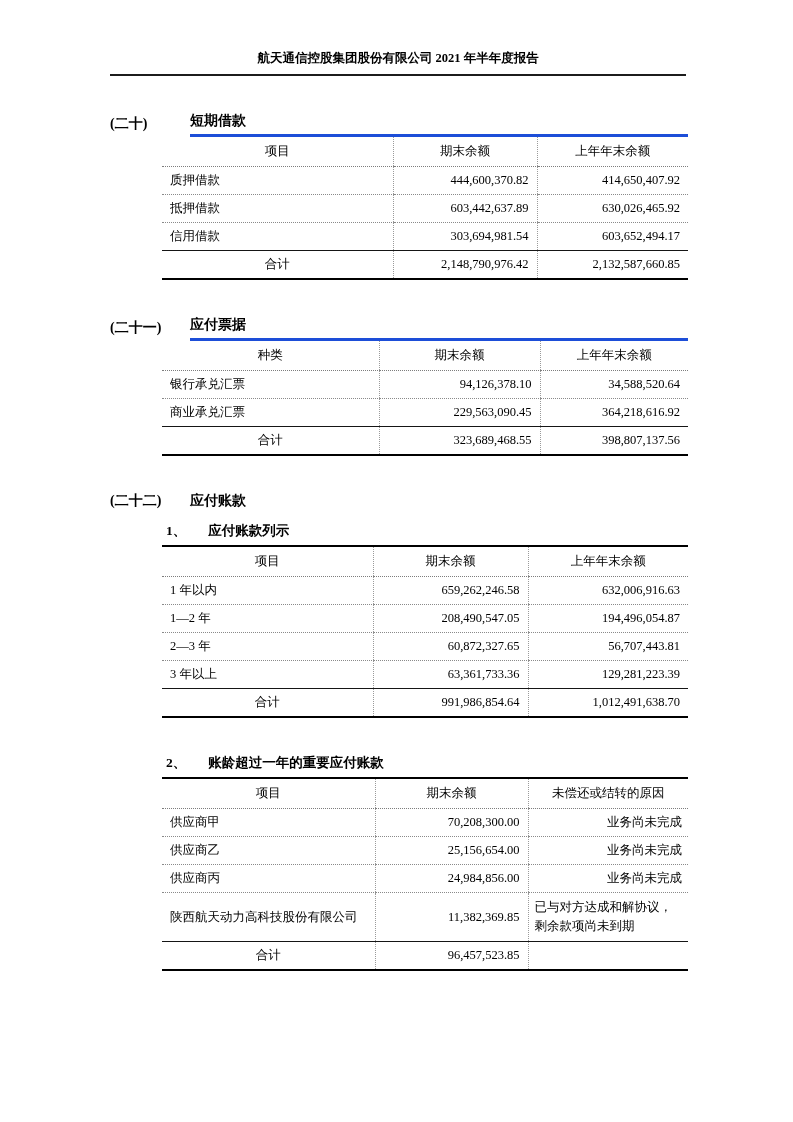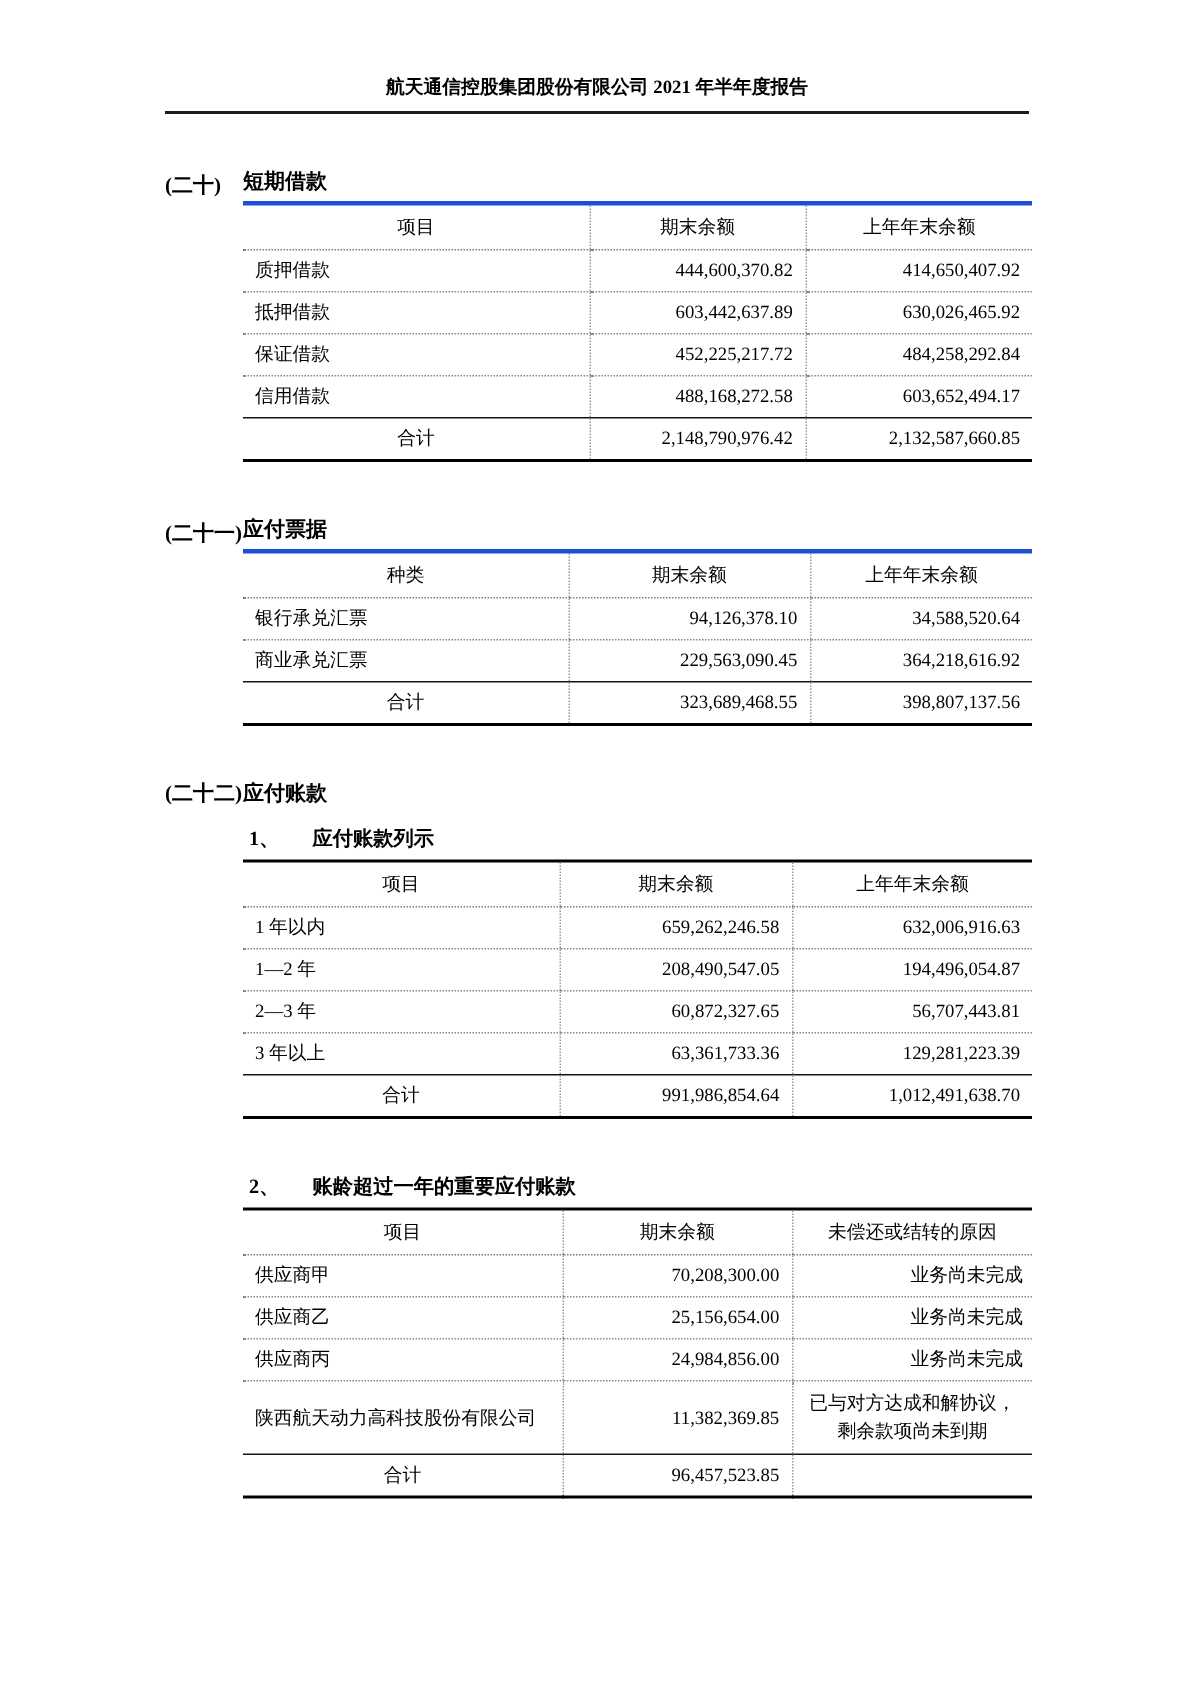--- a/index.html
+++ b/index.html
@@ -12,21 +12,21 @@
   .page{position:relative;width:793px;height:1122px;background:#fff;}
 
   
   .doc-header{
     margin:50px 107px 0 110px;
     text-align:center;font-weight:bold;font-size:12.5px;
     padding-bottom:7px;border-bottom:2px solid #1c1c1c;
   }
 
   
-  .section-head{display:flex;align-items:flex-end;margin:36px 105px 0 110px;font-size:14px;font-weight:bold;}
+  .section-head{display:flex;align-items:flex-end;margin:36px 105px 0 110px;font-size:14px;font-weight:bold;gap:28px;}
   .sec-label{flex:0 0 52px;width:52px;padding-bottom:4px;white-space:nowrap;}
   .sec-titlebox{flex:1;border-bottom:3px solid #1d4ed8;padding-bottom:4px;}
   .section-head.no-rule .sec-titlebox{border-bottom:none;}
   .section-head.no-rule{margin-top:36px;}
 
   .sub-head{
     margin:8px 105px 0 162px;
     border-bottom:2.5px solid #000;
     font-weight:bold;font-size:13.5px;padding-bottom:5px;
   }
@@ -48,21 +48,21 @@
   .fin th{
     font-weight:normal;text-align:center;
     padding:6px 4px;border-bottom:1px dotted #7d7d7d;
   }
   .fin td{padding:5px 4px;border-bottom:1px dotted #8a8a8a;line-height:17px;}
   .fin th + th,.fin td + td{border-left:1px dotted #9a9a9a;}
 
   .c-label{text-align:left;padding-left:8px !important;}
   .c-num{text-align:right;padding-right:8px !important;}
   .c-reason{text-align:right;padding:5px 6px !important;}
-  .c-reason.long{text-align:center;line-height:19px;}
+  .c-reason.long{text-align:left;line-height:19px;}
   .c-total{text-align:center;}
   .total-row td{border-top:1px solid #151515;border-bottom:none;}
 </style>
 </head>
 <body>
 
 <div class="page">
 
   <header class="doc-header">
     <span>航天通信控股集团股份有限公司 2021 年半年度报告</span>
@@ -90,27 +90,22 @@
           <td class="c-label">质押借款</td>
           <td class="c-num">444,600,370.82</td>
           <td class="c-num">414,650,407.92</td>
         </tr>
         <tr>
           <td class="c-label">抵押借款</td>
           <td class="c-num">603,442,637.89</td>
           <td class="c-num">630,026,465.92</td>
         </tr>
         <tr>
-          <td class="c-label">保证借款</td>
-          <td class="c-num">452,225,217.72</td>
-          <td class="c-num">484,258,292.84</td>
-        </tr>
-        <tr>
           <td class="c-label">信用借款</td>
-          <td class="c-num">488,168,272.58</td>
+          <td class="c-num">303,694,981.54</td>
           <td class="c-num">603,652,494.17</td>
         </tr>
       </tbody>
     <tfoot>
       <tr class="total-row">
         <td class="c-total">合计</td>
         <td class="c-num">2,148,790,976.42</td>
         <td class="c-num">2,132,587,660.85</td>
       </tr>
     </tfoot>

